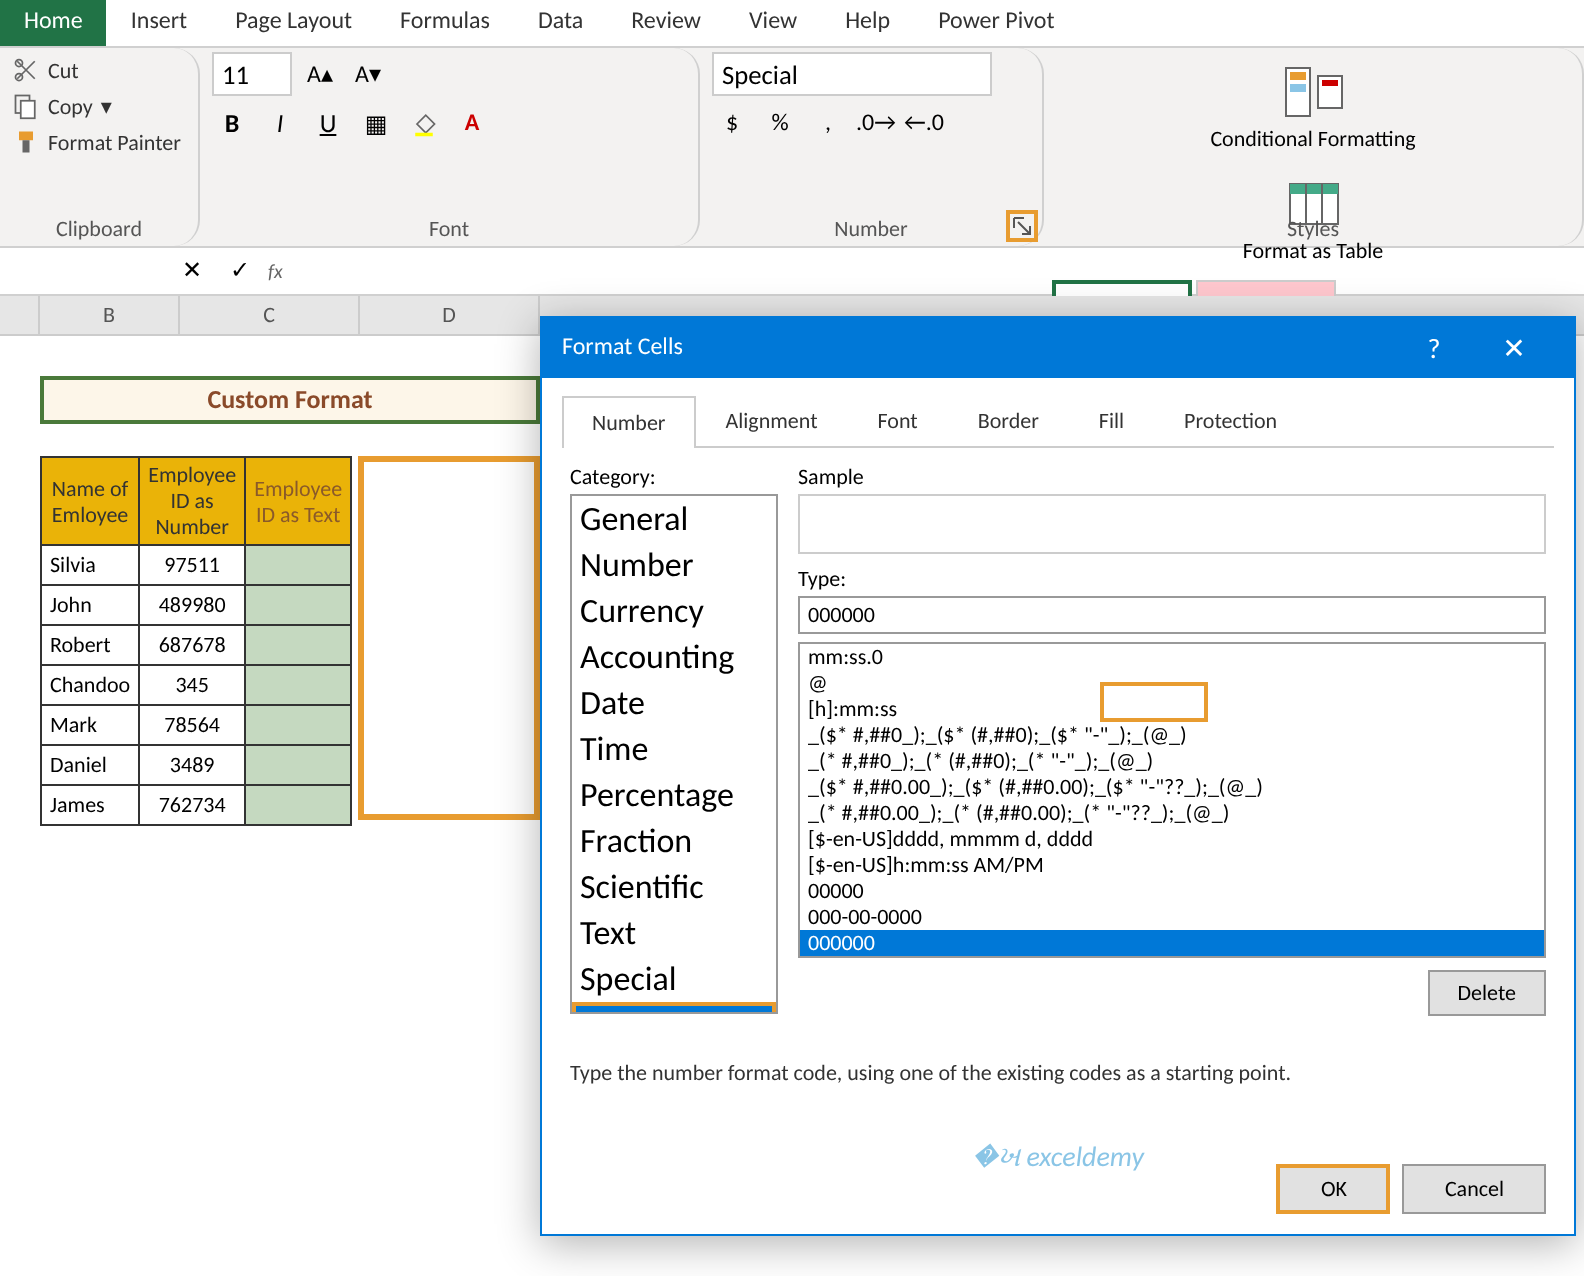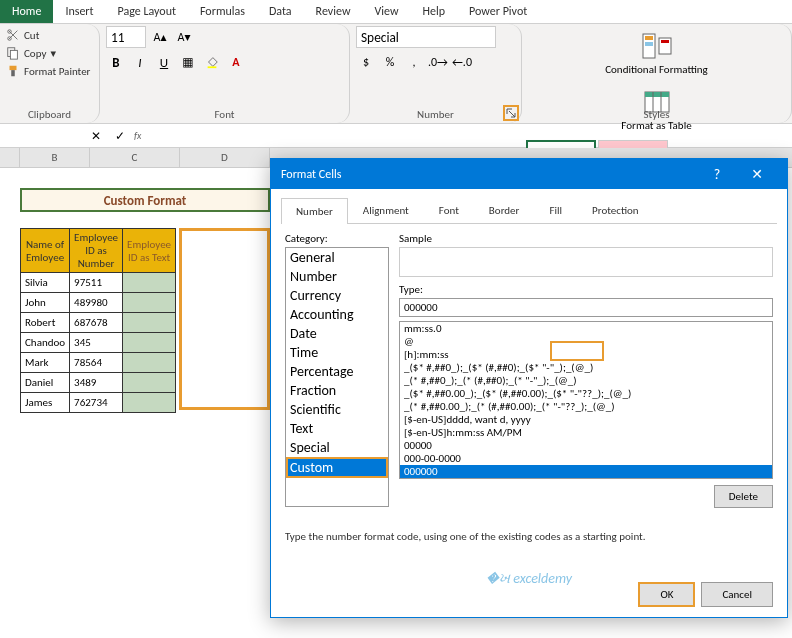--- a/index.html
+++ b/index.html
@@ -57,36 +57,36 @@
 .row-headers { width: 20px; background: #e6e6e6; }
 .cells { position: relative; }
 .title-cell { position: absolute; left: 0; top: 20px; width: 250px; height: 24px; border: 2px solid #4a7a3a; background: #fdf6e9; text-align: center; font-weight: bold; color: #8a4a2a; font-size: 13px; line-height: 22px; }
 .data-table { position: absolute; left: 0; top: 60px; border-collapse: collapse; }
 .data-table th, .data-table td { border: 1px solid #333; padding: 2px 4px; font-size: 11px; height: 20px; }
 .data-table th { background: #eab308; font-weight: normal; text-align: center; vertical-align: middle; }
 .data-table th:nth-child(1) { width: 68px; color: #333; }
 .data-table th:nth-child(2) { width: 88px; color: #333; }
 .data-table th:nth-child(3) { width: 88px; color: #8a5a2a; }
 .data-table td:nth-child(1) { text-align: left; }
-.data-table td:nth-child(2) { text-align: left; }
+.data-table td:nth-child(2) { text-align: center; }
 .data-table td:nth-child(3) { background: #c5d9c0; }
 .sel-outline { position: absolute; left: 159px; top: 60px; width: 91px; height: 182px; border: 3px solid #e89c30; pointer-events: none; }
 
 
 .dialog { position: absolute; left: 270px; top: 158px; width: 518px; height: 460px; background: #fff; border: 1px solid #0078d7; box-shadow: 0 4px 20px rgba(0,0,0,0.3); }
 .dlg-title { background: #0078d7; color: #fff; height: 30px; display: flex; align-items: center; padding: 0 10px; font-size: 12px; }
 .dlg-title-text { flex: 1; }
 .dlg-title-btn { width: 40px; text-align: center; font-size: 14px; cursor: pointer; }
 .dlg-tabs { display: flex; border-bottom: 1px solid #ccc; margin: 8px 10px 0; }
 .dlg-tab { padding: 6px 14px; font-size: 11px; cursor: pointer; border: 1px solid transparent; border-bottom: none; color: #333; }
 .dlg-tab.active { border-color: #ccc; background: #fff; position: relative; top: 1px; }
 .dlg-body { padding: 8px 14px; display: flex; gap: 10px; }
 .cat-col { width: 104px; }
 .cat-label { font-size: 11px; margin-bottom: 2px; }
-.cat-list { border: 1px solid #999; height: 260px; overflow: hidden; font-size: 14px; }
+.cat-list { border: 1px solid #999; height: 260px; overflow: hidden; font-size: 17px; }
 .cat-item { padding: 1px 4px; cursor: pointer; }
 .cat-item.selected { background: #0078d7; color: #fff; border: 2px solid #e89c30; padding: 0 2px; }
 .sample-label { font-size: 11px; }
 .sample-box { border: 1px solid #ccc; height: 30px; margin: 2px 0 6px; }
 .type-label { font-size: 11px; }
 .type-input { border: 1px solid #999; width: 100%; padding: 2px 4px; font-size: 11px; margin: 2px 0 4px; }
 .type-highlight { position: absolute; border: 2px solid #e89c30; width: 54px; height: 20px; left: 151px; top: 109px; pointer-events: none; }
 .fmt-list { border: 1px solid #999; height: 158px; overflow-y: scroll; font-size: 11px; }
 .fmt-item { padding: 0 4px; cursor: pointer; white-space: nowrap; overflow: hidden; }
 .fmt-item.selected { background: #0078d7; color: #fff; }
@@ -319,21 +319,21 @@
       <input class="type-input" value="000000" style="">
       <div class="type-highlight"></div>
       <div class="fmt-list" id="fmt-list">
           <div class="fmt-item">mm:ss.0</div>
           <div class="fmt-item">@</div>
           <div class="fmt-item">[h]:mm:ss</div>
           <div class="fmt-item">_($* #,##0_);_($* (#,##0);_($* "-"_);_(@_)</div>
           <div class="fmt-item">_(* #,##0_);_(* (#,##0);_(* "-"_);_(@_)</div>
           <div class="fmt-item">_($* #,##0.00_);_($* (#,##0.00);_($* "-"??_);_(@_)</div>
           <div class="fmt-item">_(* #,##0.00_);_(* (#,##0.00);_(* "-"??_);_(@_)</div>
-          <div class="fmt-item">[$-en-US]dddd, want d, yyyy</div>
+          <div class="fmt-item">[$-en-US]dddd, mmmm d, dddd</div>
           <div class="fmt-item">[$-en-US]h:mm:ss AM/PM</div>
           <div class="fmt-item">00000</div>
           <div class="fmt-item">000-00-0000</div>
           <div class="fmt-item selected">000000</div>
         </div>
       <button class="delete-btn">Delete</button>
     </div>
   </div>
   <div class="hint">Type the number format code, using one of the existing codes as a starting point.</div>
   <div class="watermark">�ખ <span>exceldemy</span></div>

